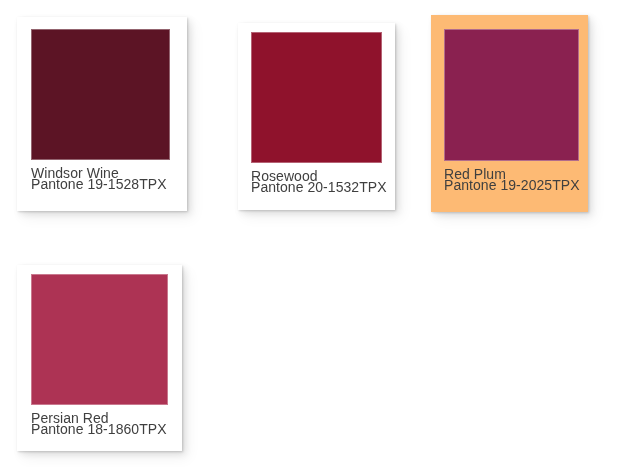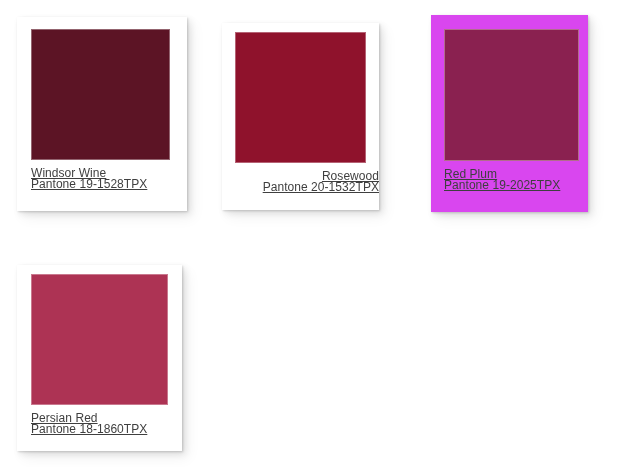--- a/index.html
+++ b/index.html
@@ -43,44 +43,43 @@
     height: 100%;
     box-sizing: border-box;
     border: 1px solid rgba(255,255,255,0.34);
   }
 
   .swatch-caption {
     position: absolute;
     left: 0;
     right: 0;
     color: #3f3f3f;
-    font-size: 12px;
+    font-size: 14px;
     line-height: 10.6px;
     letter-spacing: 0.05px;
     white-space: nowrap;
-    text-decoration: underline;
   }
   .swatch-name,
   .swatch-code {
     display: block;
   }
 
   
   #card-windsor-wine {
     left: 17px;  top: 17px;  width: 170px; height: 194px;
   }
   #card-windsor-wine .swatch-chip {
     left: 14px; top: 12px; width: 139px; height: 131px;
   }
   #card-windsor-wine .swatch-caption {
     top: 151px; padding-left: 14px;
   }
 
   #card-rosewood {
-    left: 222px; top: 23px;  width: 157px; height: 187px; text-align: right;
+    left: 238px; top: 23px;  width: 157px; height: 187px;
   }
   #card-rosewood .swatch-chip {
     left: 13px; top: 9px;  width: 131px; height: 131px;
   }
   #card-rosewood .swatch-caption {
     top: 148px; padding-left: 13px;
   }
 
   #card-red-plum {
     left: 431px; top: 15px;  width: 157px; height: 197px;
@@ -120,21 +119,21 @@
   <div class="swatch-card" id="card-rosewood" style="background-color: rgb(255, 255, 255);">
     <div class="swatch-chip" style="background-color: rgb(143, 18, 44);">
       <div class="swatch-chip-inner"></div>
     </div>
     <div class="swatch-caption" style="color: rgb(63, 63, 63);">
       <span class="swatch-name">Rosewood</span>
       <span class="swatch-code">Pantone 20-1532TPX</span>
     </div>
   </div>
 
-  <div class="swatch-card" id="card-red-plum" style="background-color: #d946ef;">
+  <div class="swatch-card" id="card-red-plum" style="background-color: #fdba74;">
     <div class="swatch-chip" style="background-color: rgb(138, 33, 80);">
       <div class="swatch-chip-inner"></div>
     </div>
     <div class="swatch-caption" style="color: rgb(63, 63, 63);">
       <span class="swatch-name">Red Plum</span>
       <span class="swatch-code">Pantone 19-2025TPX</span>
     </div>
   </div>
 
   <div class="swatch-card" id="card-persian-red" style="background-color: rgb(255, 255, 255);">

